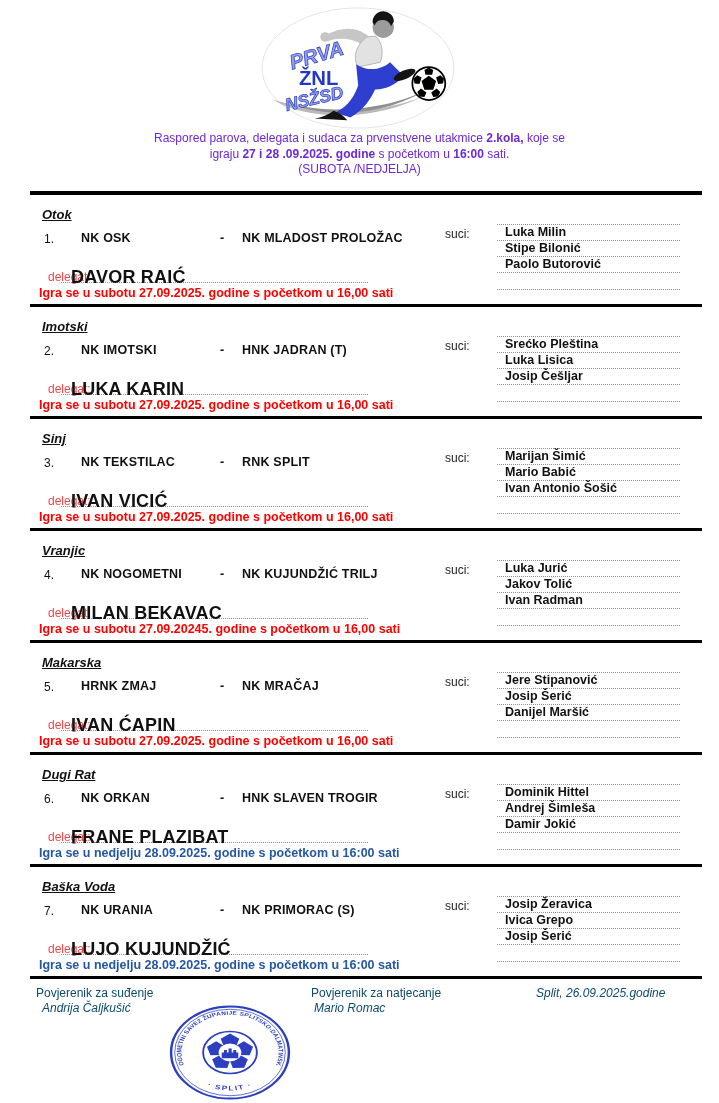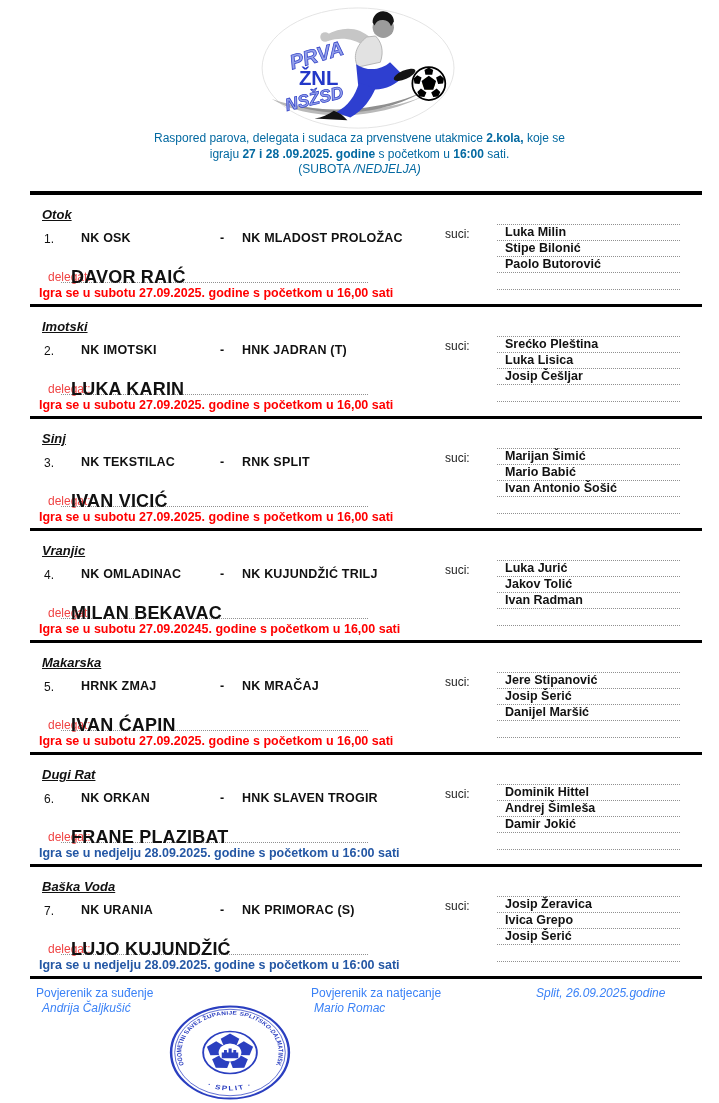--- a/index.html
+++ b/index.html
@@ -2,23 +2,23 @@
 <html><head>
 <meta charset="utf-8">
 <style>
   html,body{margin:0;padding:0;background:#fff;}
   body{width:719px;height:1103px;position:relative;overflow:hidden;
        font-family:"Liberation Sans", sans-serif;color:#111;}
   
   .logo{position:absolute;left:256px;top:6px;width:208px;height:126px;}
   
   .title{position:absolute;top:131px;left:0;width:719px;text-align:center;
-         font-size:12px;line-height:15.5px;color:#0369a1;}
+         font-size:12px;line-height:15.5px;color:#6d28d9;}
   .title b{font-weight:bold;}
-  .title .it{font-style:italic;}
+  .title .it{}
   
   .rule-top{position:absolute;top:191px;left:30px;width:672px;height:4px;background:#000;}
   .sections{position:absolute;top:195px;left:30px;width:672px;}
   .sec{position:relative;height:109px;border-bottom:3px solid #000;}
   .loc{position:absolute;top:12px;left:12px;font-weight:bold;font-style:italic;
        text-decoration:underline;font-size:13px;}
   .num{position:absolute;top:37px;left:14px;font-size:12px;}
   .home{position:absolute;top:36px;left:51px;font-weight:bold;font-size:12.5px;letter-spacing:.2px;}
   .dash{position:absolute;top:36px;left:190px;font-weight:bold;font-size:12.5px;}
   .away{position:absolute;top:36px;left:212px;font-weight:bold;font-size:12.5px;letter-spacing:.2px;}
@@ -26,21 +26,21 @@
   .refcol{position:absolute;top:29px;left:467px;width:183px;border-top:1px dotted #909090;}
   .refrow{height:15px;border-bottom:1px dotted #909090;font-weight:bold;font-size:12.5px;
           line-height:15px;padding-left:8px;white-space:nowrap;}
   .refrow.empty{height:16px;}
   .dlab{position:absolute;top:75px;left:18px;font-size:12px;color:#ef4444;}
   .dname{position:absolute;top:72px;left:31px;width:297px;height:15px;
          border-bottom:1px dotted #909090;font-weight:bold;font-size:18px;
          padding-left:10px;letter-spacing:.2px;}
   .note{position:absolute;top:91px;left:9px;font-weight:bold;font-size:12.5px;white-space:nowrap;}
   
-  .f-item{position:absolute;font-size:12px;color:#3b82f6;}
+  .f-item{position:absolute;font-size:12px;color:#0c4a6e;}
   .f-name{font-style:italic;}
   .stamp{position:absolute;left:168px;top:1004px;width:124px;height:97px;}
 </style>
 </head>
 <body>
 
 <svg class="logo" viewBox="0 0 210 130" aria-hidden="true">
   <ellipse cx="103" cy="64" rx="99" ry="62" fill="#ffffff" stroke="#e3e3e3" stroke-width="1"></ellipse>
 
   <path d="M14,96 C55,122 135,118 186,84 C150,110 70,115 14,96 Z" fill="#b9b9b9"></path>
@@ -136,21 +136,21 @@
       <div class="refrow empty"></div>
     </div>
     <span class="dlab">delegat:</span>
     <div class="dname">IVAN VICIĆ</div>
     <div class="note" style="color: rgb(255, 0, 0);">Igra se u subotu  27.09.2025. godine s početkom u 16,00 sati</div>
   </div>
 
   <div class="sec">
     <div class="loc">Vranjic</div>
     <span class="num">4.</span>
-    <span class="home">NK OMLADINAC</span>
+    <span class="home">NK NOGOMETNI</span>
     <span class="dash">-</span>
     <span class="away">NK KUJUNDŽIĆ TRILJ</span>
     <span class="sucilab">suci:</span>
     <div class="refcol">
       <div class="refrow">Luka Jurić</div>
       <div class="refrow">Jakov Tolić</div>
       <div class="refrow">Ivan Radman</div>
       <div class="refrow empty"></div>
     </div>
     <span class="dlab">delegat:</span>

